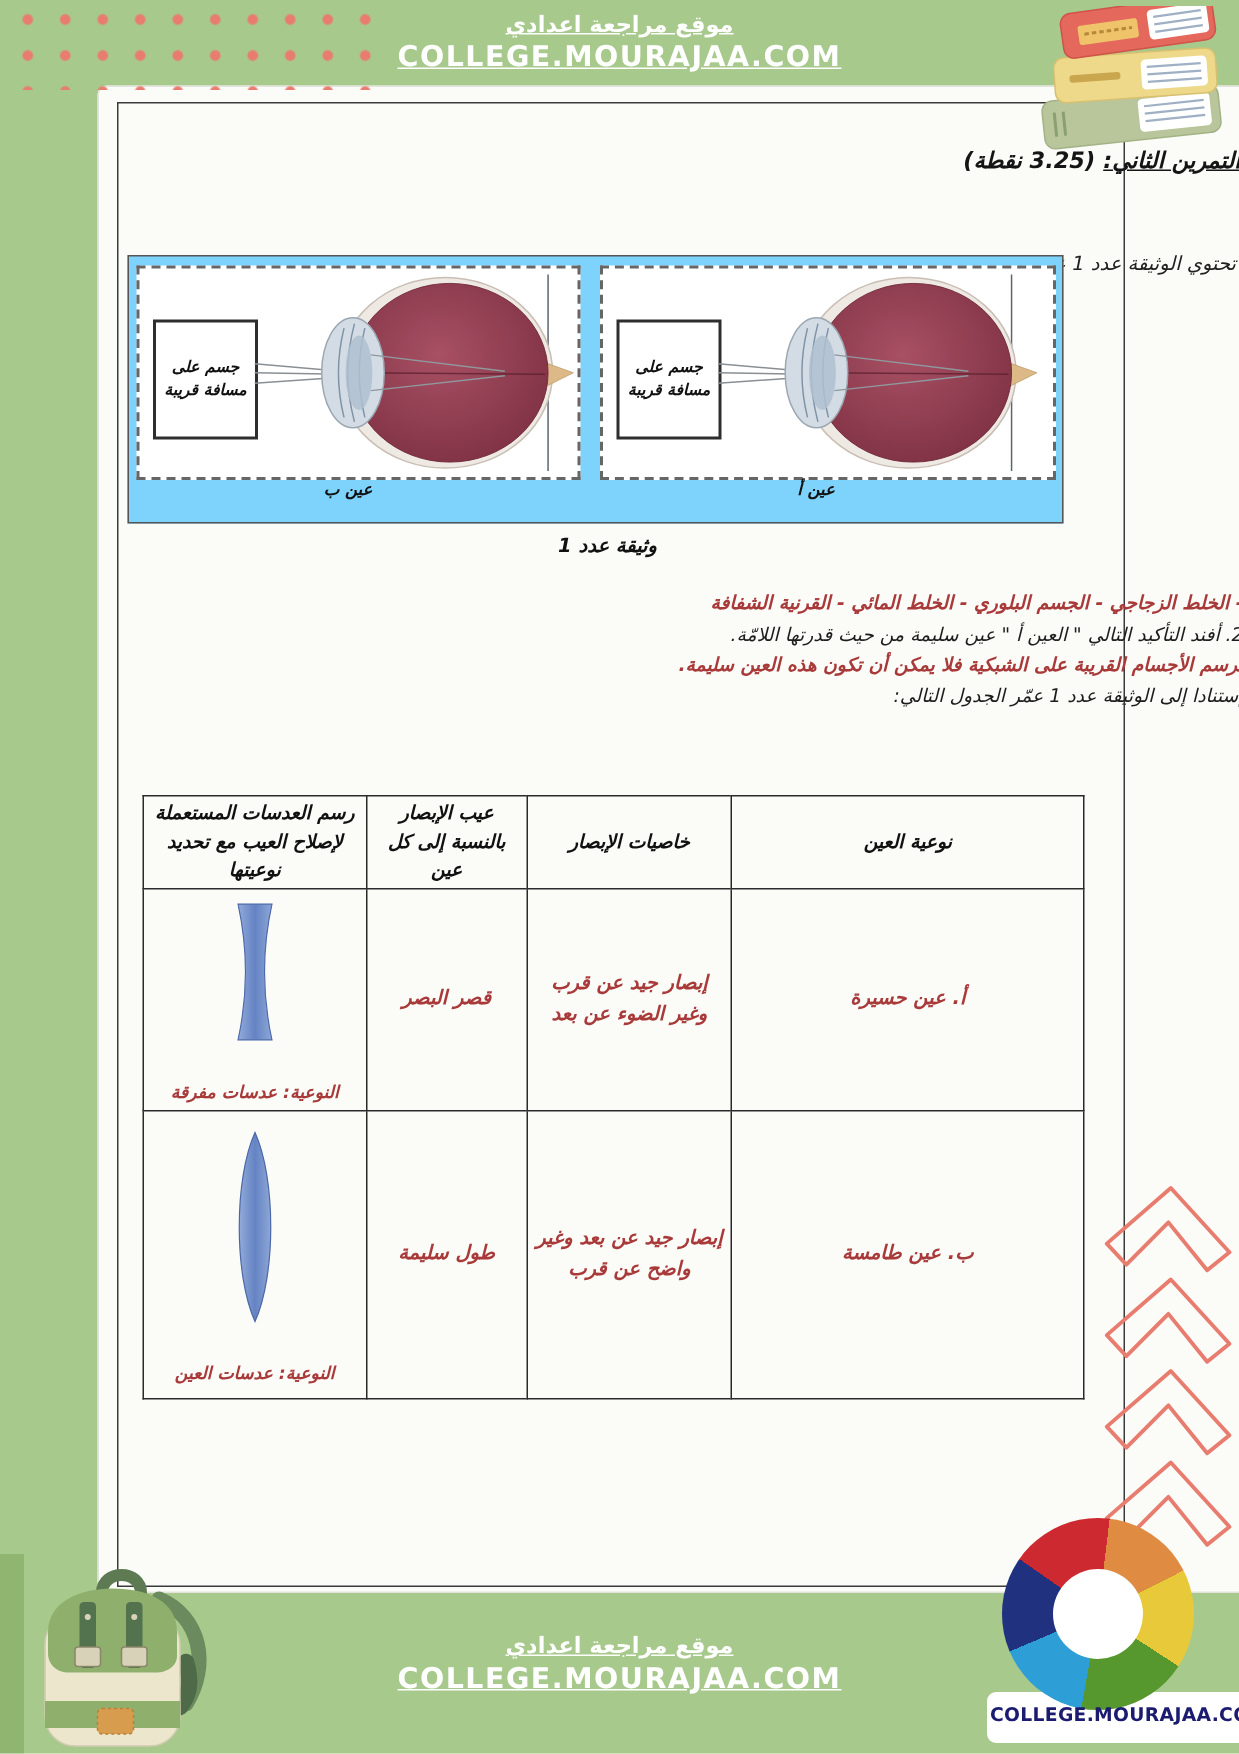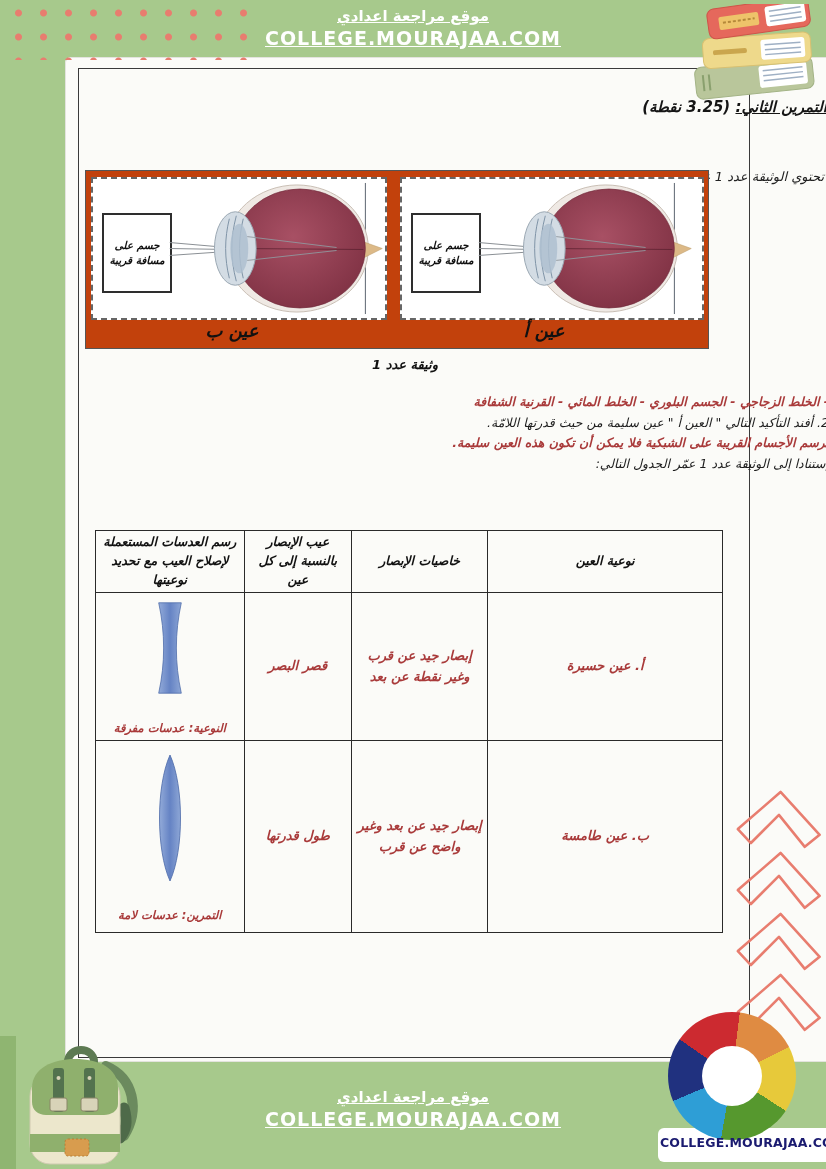--- a/index.html
+++ b/index.html
@@ -26,25 +26,25 @@
     position:absolute;left:65px;top:57px;width:784px;height:1005px;
     background:#fbfbf8;border-radius:6px;z-index:1;
     box-shadow:0 0 0 1px #e3e3de inset;
     font-style:italic;
   }
   .exercise-border{position:absolute;left:13px;top:11px;width:670px;height:988px;border:1.5px solid #3a3a3a;}
   .title{position:absolute;top:41px;right:22px;direction:rtl;font-size:15px;color:#151515;font-weight:bold;white-space:nowrap;}
   .title .t-main{text-decoration:underline;}
   .intro{position:absolute;top:84px;right:25px;direction:rtl;font-size:13px;color:#222;white-space:nowrap;margin-top:28px;}
   
-  .figure{position:absolute;left:20px;top:113px;width:622px;height:177px;border:1px solid #555;background:#c2410c;}
+  .figure{position:absolute;left:20px;top:113px;width:622px;height:177px;border:1px solid #555;background:#7dd3fc;}
   .panel{position:absolute;top:6px;height:139px;border:2px dashed #666;background:#fff;}
   .panel-b{left:5px;width:292px;}
   .panel-a{left:314px;width:300px;}
-  .panel-label{position:absolute;top:149px;font-size:18px;font-weight:bold;color:#111;direction:rtl;}
+  .panel-label{position:absolute;top:149px;font-size:11px;font-weight:bold;color:#111;direction:rtl;}
   .label-b{left:96px;width:100px;text-align:center;}
   .label-a{left:408px;width:100px;text-align:center;}
   .obj-box{
     position:absolute;left:9px;top:34px;width:62px;height:72px;border:2px solid #2e2e2e;
     display:flex;align-items:center;justify-content:center;text-align:center;
     font-size:10.5px;font-weight:bold;color:#111;direction:rtl;line-height:1.45;padding:2px;background:#fff;
   }
   .eye-svg{position:absolute;left:76px;top:0px;width:220px;height:139px;}
   .doc-caption{position:absolute;top:300px;left:270px;width:140px;text-align:center;direction:rtl;font-size:13px;font-weight:bold;color:#111;}
   
@@ -190,52 +190,52 @@
         </colgroup>
       <tbody>
           <tr class="h-row">
         <th>نوعية العين</th>
         <th>خاصيات الإبصار</th>
         <th>عيب الإبصار بالنسبة إلى كل عين</th>
         <th>رسم العدسات المستعملة لإصلاح العيب مع تحديد نوعيتها</th>
       </tr>
       <tr class="r1">
         <td class="red-cell">أ. عين حسيرة</td>
-        <td class="red-cell">إبصار جيد عن قرب وغير نقطة عن بعد</td>
+        <td class="red-cell">إبصار جيد عن قرب وغير الضوء عن بعد</td>
         <td class="red-cell">قصر البصر</td>
         <td class="lens-cell">
           <svg width="56" height="98" viewBox="0 0 56 104">
             <defs>
                   <linearGradient id="lg1" x1="0" y1="0" x2="1" y2="0">
               <stop offset="0%" stop-color="#93abd9"></stop>
                     <stop offset="50%" stop-color="#6583c4"></stop>
                     <stop offset="100%" stop-color="#8ea7d6"></stop>
             </linearGradient>
                 </defs>
             <path d="M16 4 L40 4 C33 36 33 68 40 100 L16 100 C23 68 23 36 16 4 Z" fill="url(#lg1)" stroke="#4a68a8" stroke-width="0.8"></path>
           </svg>
           <span class="lens-caption">النوعية: عدسات مفرقة</span>
         </td>
       </tr>
       <tr class="r2">
         <td class="red-cell">ب. عين طامسة</td>
         <td class="red-cell">إبصار جيد عن بعد وغير واضح عن قرب</td>
-        <td class="red-cell">طول قدرتها</td>
+        <td class="red-cell">طول سليمة</td>
         <td class="lens-cell">
           <svg width="56" height="132" viewBox="0 0 56 132">
             <defs>
                   <linearGradient id="lg2" x1="0" y1="0" x2="1" y2="0">
               <stop offset="0%" stop-color="#93abd9"></stop>
                     <stop offset="50%" stop-color="#6583c4"></stop>
                     <stop offset="100%" stop-color="#8ea7d6"></stop>
             </linearGradient>
                 </defs>
             <path d="M28 3 C42 34 42 98 28 129 C14 98 14 34 28 3 Z" fill="url(#lg2)" stroke="#4a68a8" stroke-width="0.8"></path>
           </svg>
-          <span class="lens-caption">التمرين: عدسات لامة</span>
+          <span class="lens-caption">النوعية: عدسات العين</span>
         </td>
       </tr>
     </tbody>
       </table>
   </div>
 </div>
 
 <svg class="chevrons" viewBox="0 0 98 252">
   <g fill="none" stroke="#e87d6f" stroke-width="2.6" stroke-linejoin="round">
     <path transform="translate(4,0) rotate(4 49 30)" d="M8 48 L48 8 L90 48 L76 61 L48 31 L22 61 Z"></path>

